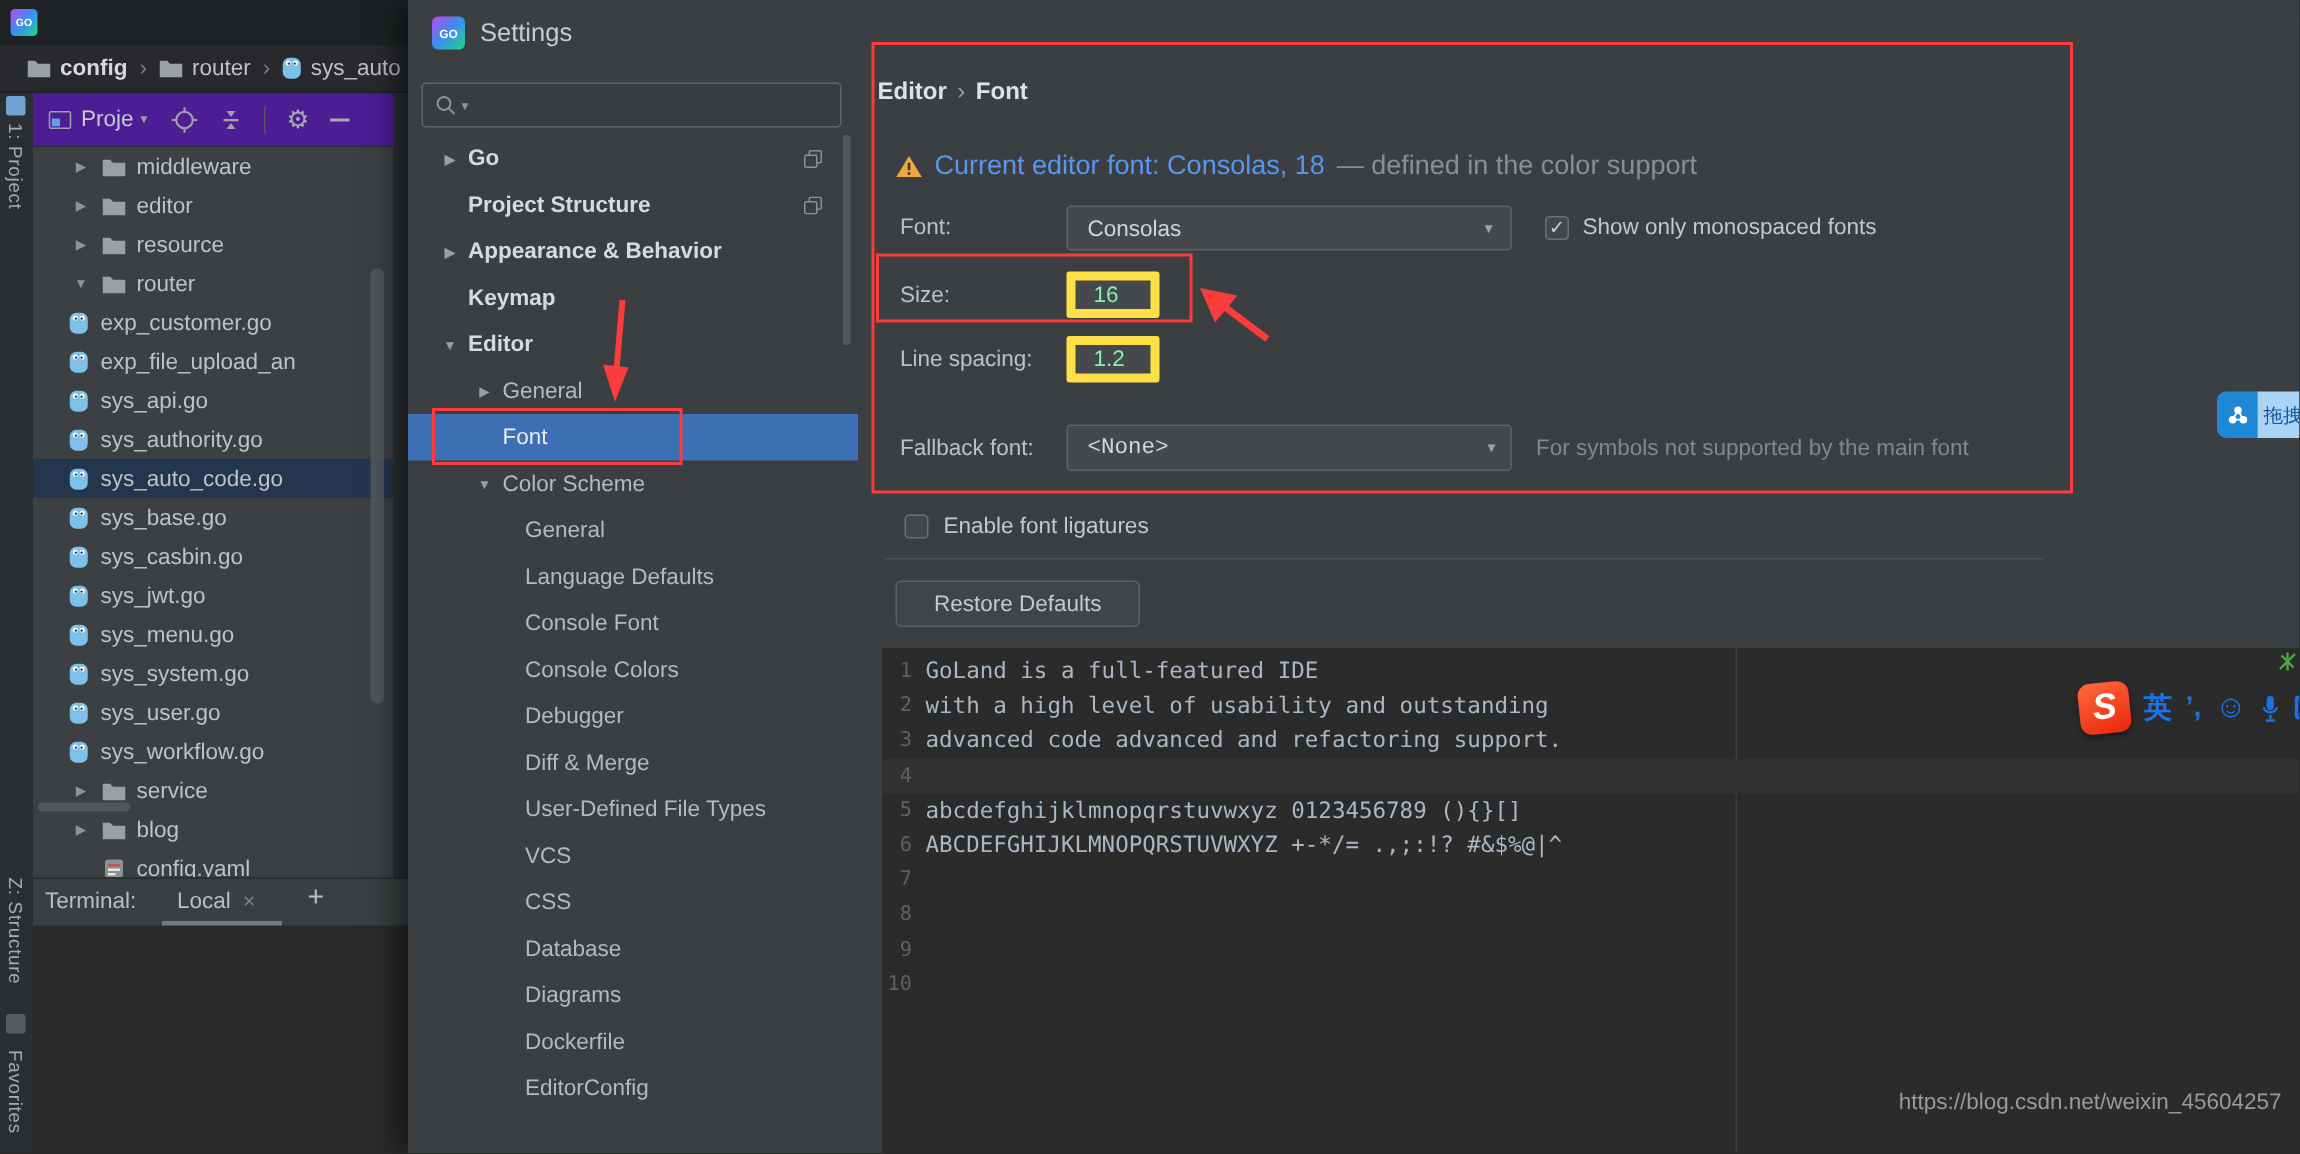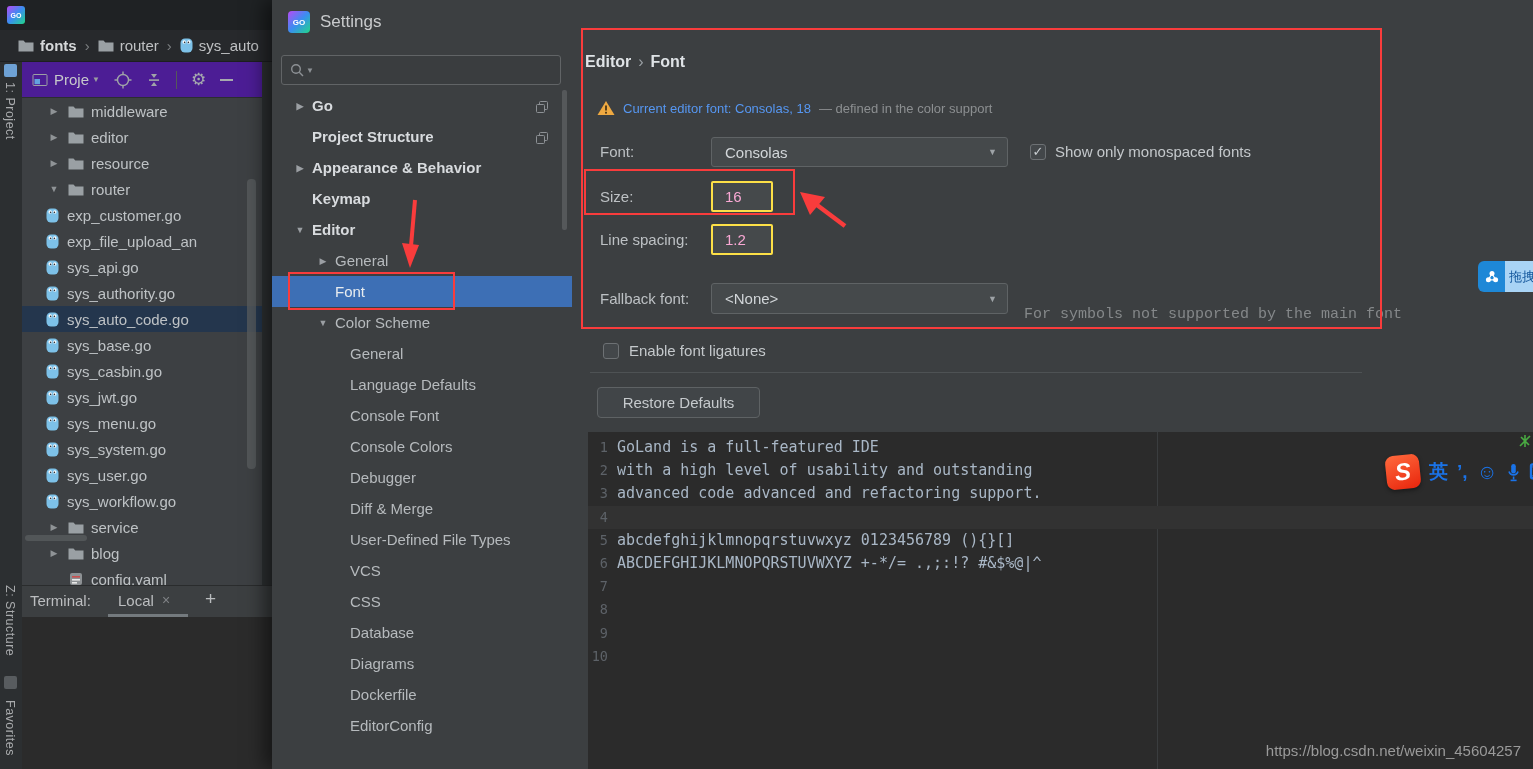--- a/index.html
+++ b/index.html
@@ -80,27 +80,27 @@
   .stree-row.bold { font-weight:bold; color:#d8dbde; }
   .stree-row.selected { background:#3d6fb5; color:#e8ecef; }
   .s-arrow { width:16px; margin-right:4px; font-size:9px; color:#9b9fa3; text-align:center; flex:none; }
   .badge { position:absolute; right:24px; top:9px; }
   .set-scroll { position:absolute; left:290px; top:90px; width:5px; height:140px; background:#55585a; border-radius:2px; }
 
   
   .c-header { position:absolute; left:313px; top:53px; font-size:16px; }
   .c-header b { color:#dfe3e6; }
   .c-header .sep { color:#9aa0a4; font-weight:normal; margin:0 7px; }
-  .warnrow { position:absolute; left:325px; top:100px; display:flex; align-items:center; gap:8px; font-size:13px; }
+  .warnrow { position:absolute; left:325px; top:100px; display:flex; align-items:center; gap:8px; font-size:18px; }
   .warn-link { color:#5697f2; }
   .warn-rest { color:#8c8f91; }
   .f-label { position:absolute; font-size:15px; color:#bdc1c4; line-height:30px; }
   .combo { position:absolute; height:30px; background:#45494b; border:1px solid #5f6365; border-radius:3px; display:flex; align-items:center; padding:0 10px 0 13px; font-size:15px; color:#d2d6d9; }
   .combo .carrow { margin-left:auto; font-size:9px; color:#9ea3a7; }
-  .tfield { position:absolute; width:62px; height:31px; background:#45494b; border:2px solid #fde047; border-radius:2px; color:#f9a8d4; font-size:15px; padding-left:12px; font-family:"Liberation Sans",sans-serif; outline:none; }
+  .tfield { position:absolute; width:62px; height:31px; background:#45494b; border:6px solid #fde047; border-radius:2px; color:#86efac; font-size:15px; padding-left:12px; font-family:"Liberation Sans",sans-serif; outline:none; }
   .cbox { position:absolute; width:16px; height:16px; background:#43474a; border:1.5px solid #6d7174; border-radius:3px; color:#c9ced2; font-size:13px; line-height:13px; text-align:center; }
   .cb-label { position:absolute; font-size:15px; color:#c4c8cb; line-height:30px; }
   .hint { position:absolute; font-size:15px; color:#85888a; line-height:31px; }
   .divider { position:absolute; left:318px; top:372px; width:772px; height:1px; background:#4e5254; }
   .btn { position:absolute; left:325px; top:387px; width:163px; height:31px; background:#414548; border:1px solid #5e6264; border-radius:4px; color:#c6cacd; font-size:15px; display:flex; align-items:center; justify-content:center; cursor:default; }
 
   
   .preview { position:absolute; left:316px; top:432px; width:945px; height:337px; background:#2b2b2b; overflow:hidden; }
   .margin-line { position:absolute; left:569px; top:0; width:1px; height:337px; background:#3a3d3f; }
   .prows { position:absolute; left:0; top:4px; width:945px; }
@@ -114,21 +114,21 @@
   .ann-svg { position:absolute; z-index:12; pointer-events:none; }
 
   
   .drag-btn { position:absolute; left:1478px; top:261px; height:31px; display:flex; z-index:15; cursor:pointer; }
   .drag-left { width:27px; background:#1e88d7; border-radius:6px 0 0 6px; display:flex; align-items:center; justify-content:center; }
   .drag-right { width:30px; background:#a9d4f5; color:#14579c; font-size:13px; line-height:31px; padding-left:4px; overflow:hidden; white-space:nowrap; }
   .ime { position:absolute; left:1386px; top:452px; height:40px; display:flex; align-items:center; gap:9px; z-index:15; }
   .ime-s { width:34px; height:34px; border-radius:8px; background:linear-gradient(160deg,#ff6a3d,#e8250c); color:#fff; font-weight:bold; font-style:italic; font-size:24px; display:flex; align-items:center; justify-content:center; transform:rotate(-6deg); box-shadow:0 2px 4px rgba(0,0,0,.4); }
   .ime-it { color:#1a73e8; font-weight:bold; font-size:19px; cursor:pointer; }
   .green-mark { position:absolute; left:1518px; top:434px; z-index:15; }
-  .watermark { position:absolute; right:12px; top:742px; font-size:15px; color:#9a9a9a; z-index:15; }
+  .watermark { position:absolute; right:12px; top:726px; font-size:15px; color:#9a9a9a; z-index:15; }
 </style>
 </head>
 <body>
 
 <div class="screen">
 
   <div class="menubar">
     <div class="app-logo">GO</div>
     <div style="display:flex;">
 
@@ -138,21 +138,21 @@
         <div class="menu-item"></div>
         <div class="menu-item"></div>
       </div>
   </div>
 
   <div class="crumbbar">
     <div class="crumb bold">
       <svg width="16" height="13" viewBox="0 0 16 13">
           <path d="M0.5 1.5 h5 l1.8 2 H15.5 v9 H0.5 z" fill="#9aa0a4"></path>
         </svg>
-      <span>fonts</span>
+      <span>config</span>
     </div>
     <span class="crumb-sep">›</span>
     <div class="crumb">
       <svg width="16" height="13" viewBox="0 0 16 13">
           <path d="M0.5 1.5 h5 l1.8 2 H15.5 v9 H0.5 z" fill="#9aa0a4"></path>
         </svg>
       <span>router</span>
     </div>
     <span class="crumb-sep">›</span>
     <div class="crumb">
@@ -651,25 +651,25 @@
     <span class="cbox" style="left:758px; top:144px;">✓</span>
     <span class="cb-label" style="left:783px; top:137px;">Show only monospaced fonts</span>
 
     <span class="f-label" style="left:328px; top:182px;">Size:</span>
     <input class="tfield" style="left: 439px; top: 181px;" value="16">
 
     <span class="f-label" style="left:328px; top:225px;">Line spacing:</span>
     <input class="tfield" style="left: 439px; top: 224px;" value="1.2">
 
     <span class="f-label" style="left:328px; top:284px;">Fallback font:</span>
-    <div class="combo" style="left:439px; top:283px; width:297px; height:31px;">
+    <div class="combo" style="left:439px; top:283px; width:297px; height:31px;font-family:Liberation Mono, monospace;">
       <span>&lt;None&gt;</span>
       <span class="carrow">▼</span>
     </div>
-    <span class="hint" style="left:752px; top:299px;font-family:Liberation Mono, monospace;">For symbols not supported by the main font</span>
+    <span class="hint" style="left:752px; top:283px;">For symbols not supported by the main font</span>
 
     <span class="cbox" style="left:331px; top:343px; color:transparent;"></span>
     <span class="cb-label" style="left:357px; top:340px; line-height:22px;">Enable font ligatures</span>
 
     <div class="divider"></div>
     <div class="btn">Restore Defaults</div>
 
     <div class="preview">
       <div class="margin-line"></div>
       <div class="prows">

